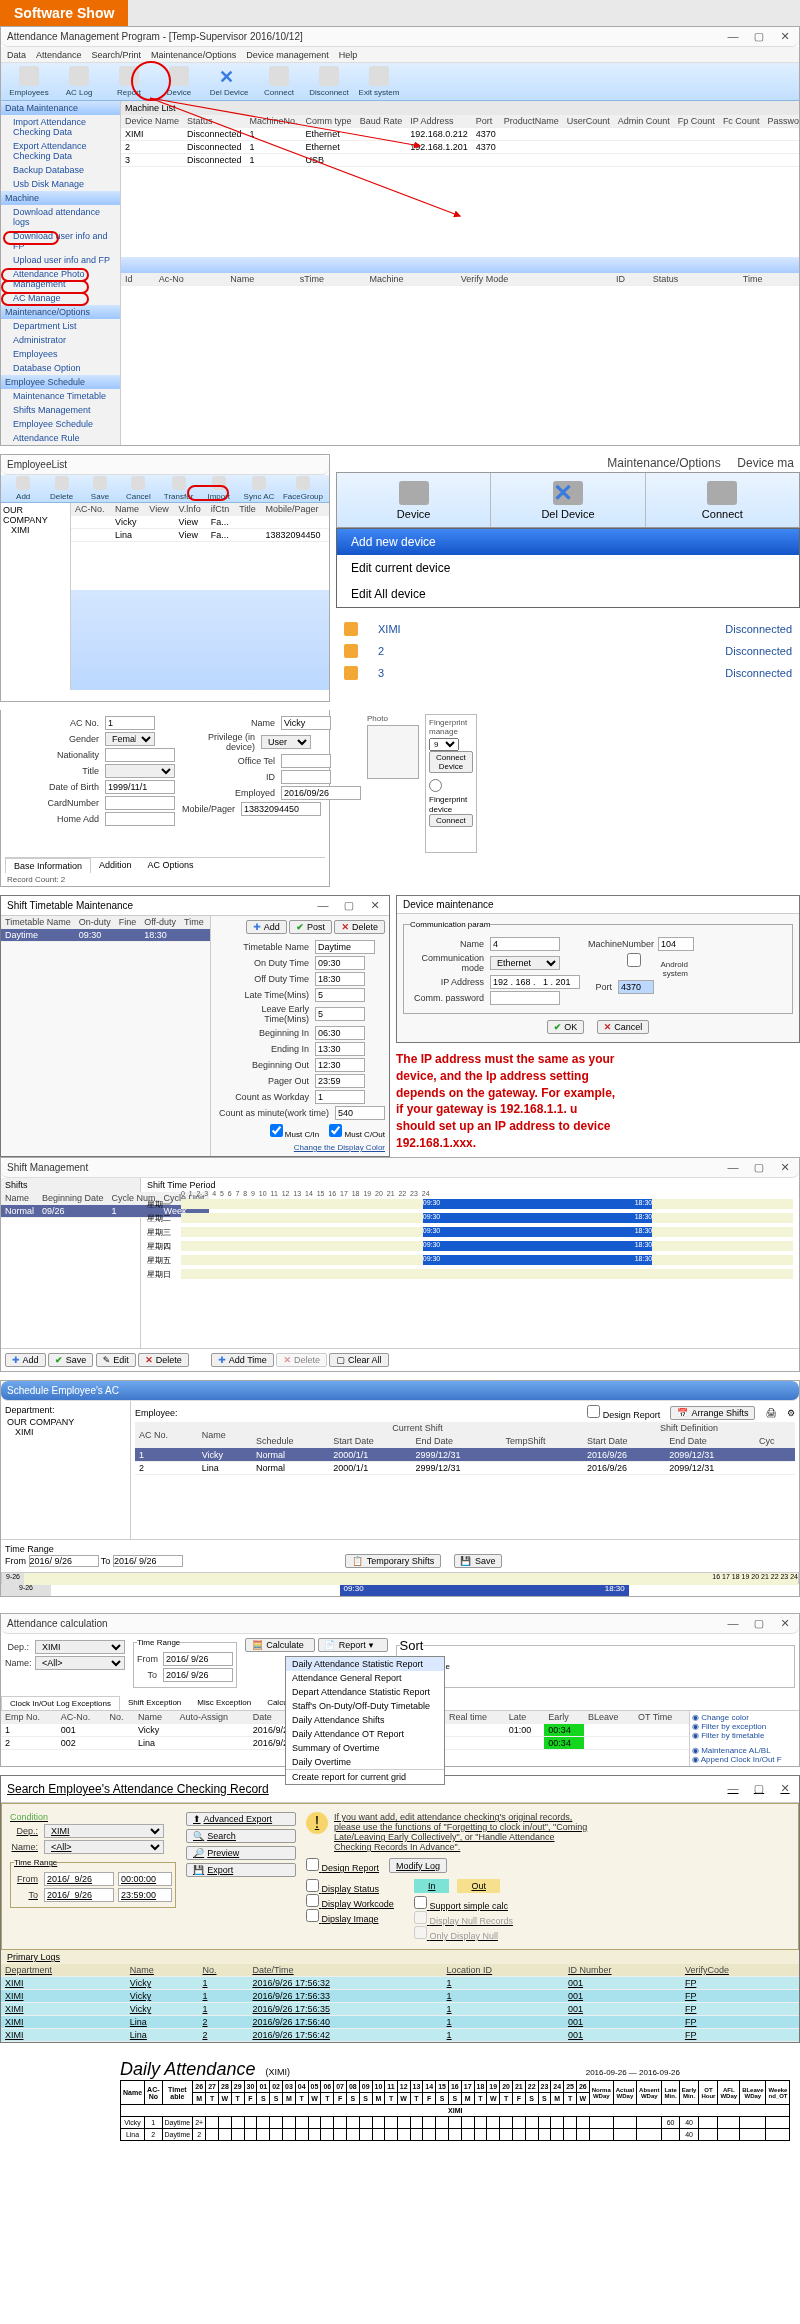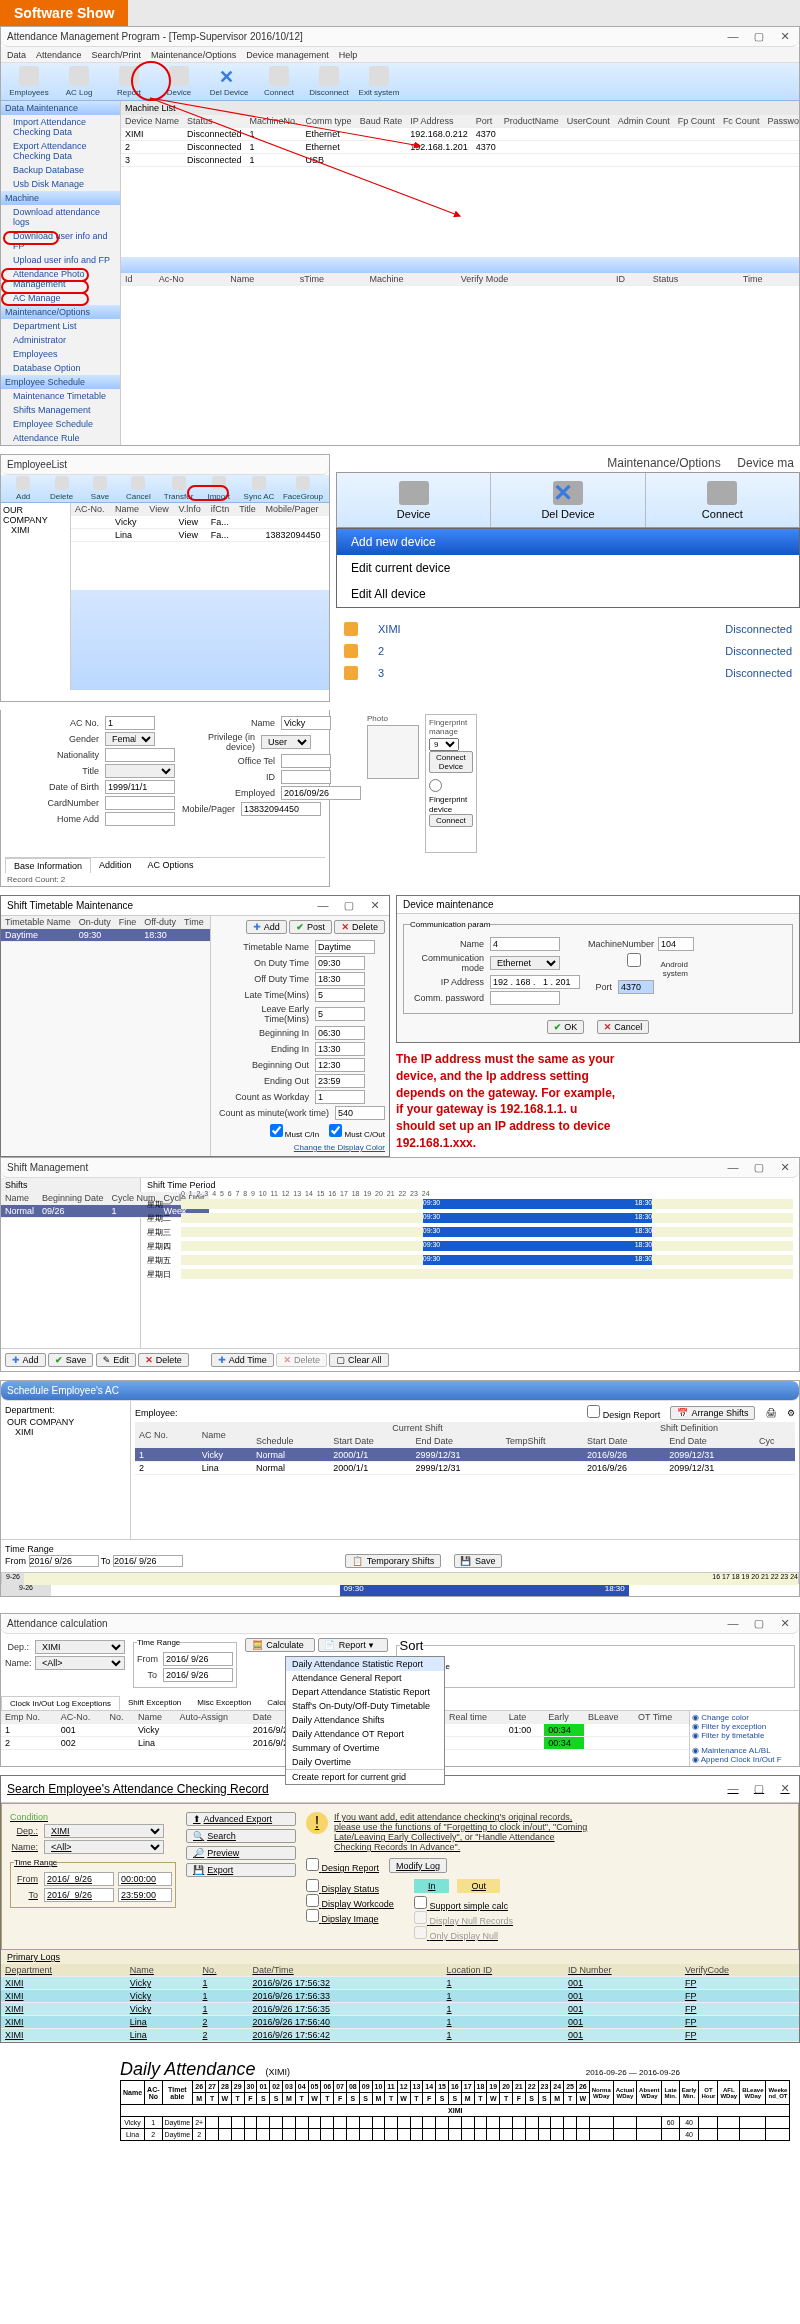--- a/index.html
+++ b/index.html
@@ -580,21 +580,21 @@
           </div>
         <div class="field-row">
             <label>Ending In</label>
             <input value="13:30" style="">
           </div>
         <div class="field-row">
             <label>Beginning Out</label>
             <input value="12:30" style="">
           </div>
         <div class="field-row">
-            <label>Ending Out</label>
+            <label>Pager Out</label>
             <input value="23:59" style="">
           </div>
         <div class="field-row">
             <label>Count as Workday</label>
             <input value="1" style="">
           </div>
         <div class="field-row">
             <label style="width:120px">Count as minute(work time)</label>
             <input value="540" style="">
           </div>

